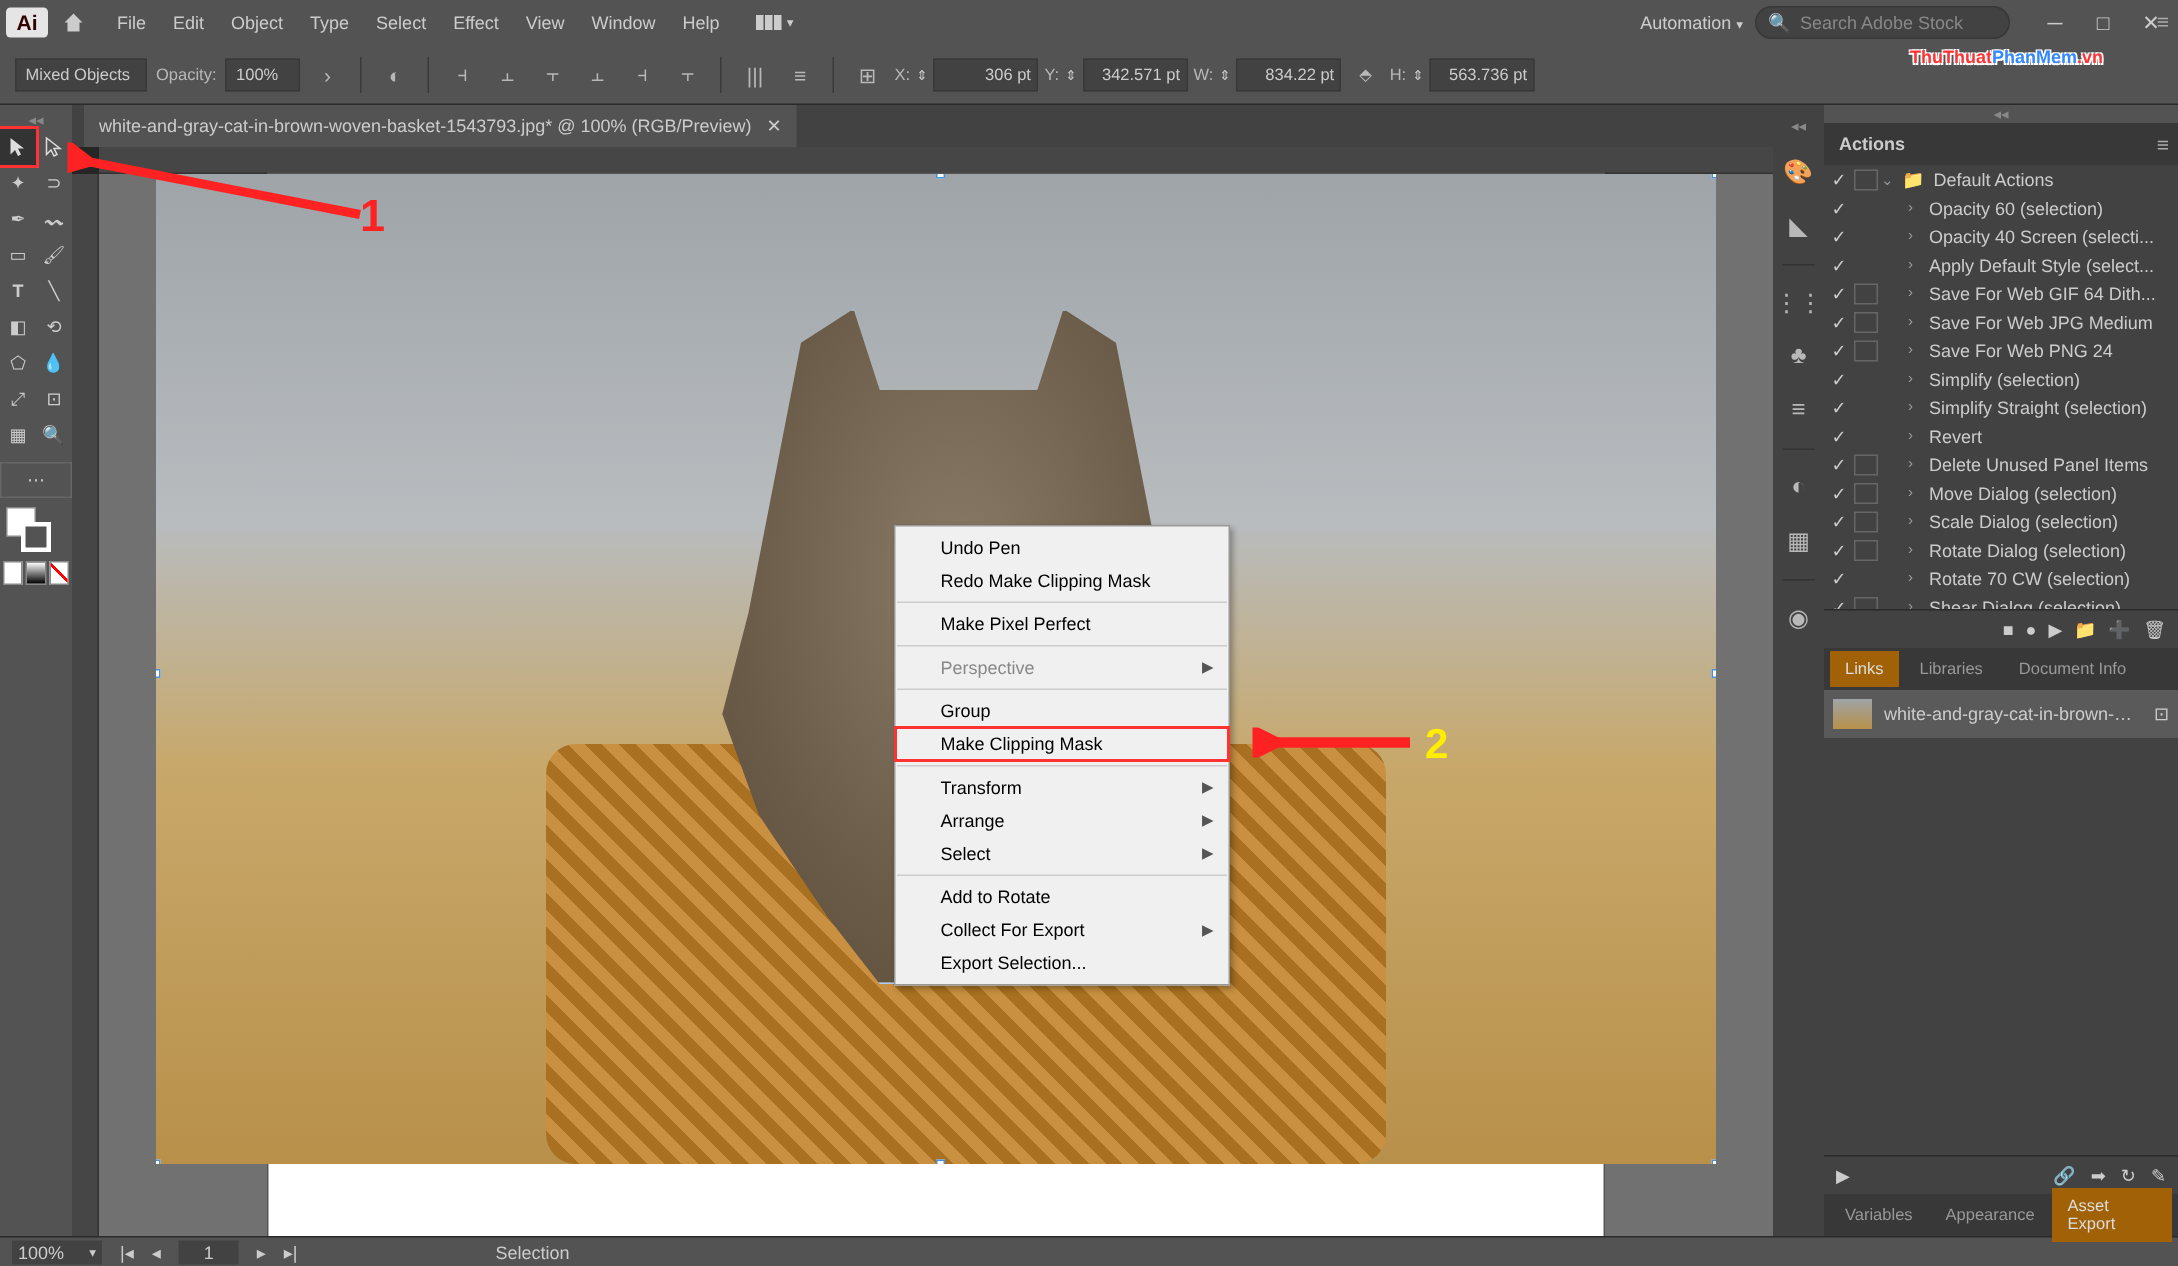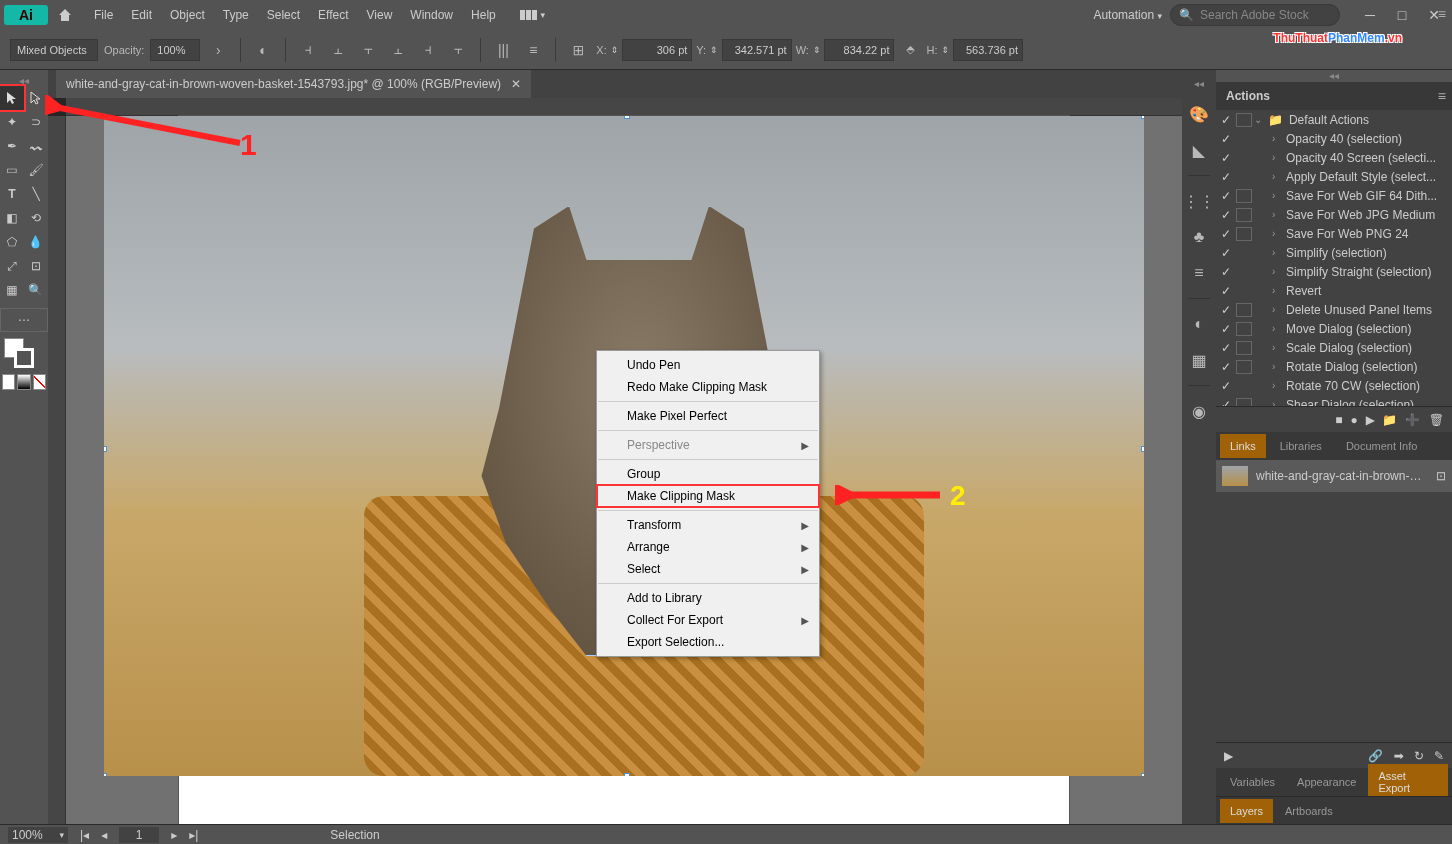--- a/index.html
+++ b/index.html
@@ -1,18 +1,18 @@
 <!DOCTYPE html>
 <html><head>
 <meta charset="utf-8">
 <style>
 *{margin:0;padding:0;box-sizing:border-box;font-family:"Segoe UI",Tahoma,sans-serif;font-size:12px;color:#ccc;user-select:none}
 body{background:#535353;width:1452px;height:844px;overflow:hidden;position:relative}
 .titlebar{height:30px;background:#535353;display:flex;align-items:center;padding:0 4px}
-.ai-logo{width:44px;height:20px;background:#14b8a6;color:#330000;font-weight:bold;font-size:14px;display:flex;align-items:center;justify-content:center;border-radius:3px;margin-right:8px}
+.ai-logo{width:28px;height:20px;background:#e5e5e5;color:#330000;font-weight:bold;font-size:14px;display:flex;align-items:center;justify-content:center;border-radius:3px;margin-right:8px}
 .home-icon{width:18px;height:18px;margin-right:12px;display:flex;align-items:center;justify-content:center}
 .menubar{display:flex;gap:2px}
 .menubar span{padding:4px 8px;cursor:default}
 .titlebar-right{margin-left:auto;display:flex;align-items:center;gap:8px}
 .search-stock{width:170px;height:22px;background:#424242;border:1px solid #383838;border-radius:11px;padding:0 8px;display:flex;align-items:center;gap:6px;color:#888}
 .win-controls{display:flex;gap:4px;margin-left:8px}
 .win-controls span{width:28px;height:20px;display:flex;align-items:center;justify-content:center;font-size:14px}
 .optbar{height:40px;background:#535353;border-bottom:1px solid #2a2a2a;display:flex;align-items:center;padding:0 10px;gap:6px}
 .opt-field{height:22px;background:#424242;border:1px solid #383838;padding:0 6px;display:flex;align-items:center;font-size:11px}
 .opt-sep{width:1px;height:24px;background:#3a3a3a;margin:0 4px}
@@ -276,21 +276,21 @@
         <span class="act-exp">⌄</span>
         <span style="margin-right:4px">📁</span>
         <span class="act-name">Default Actions</span>
       </div>
       <div id="actions-list">
           <div class="act-row">
             <span class="act-chk">✓</span>
             <span class="act-indent"></span>
             <span class="act-indent"></span>
             <span class="act-exp">›</span>
-            <span class="act-name">Opacity 40 (selection)</span>
+            <span class="act-name">Opacity 60 (selection)</span>
           </div>
           <div class="act-row">
             <span class="act-chk">✓</span>
             <span class="act-indent"></span>
             <span class="act-indent"></span>
             <span class="act-exp">›</span>
             <span class="act-name">Opacity 40 Screen (selecti...</span>
           </div>
           <div class="act-row">
             <span class="act-chk">✓</span>
@@ -414,24 +414,20 @@
         <span>➡</span>
         <span>↻</span>
         <span>✎</span>
       </div>
     </div>
 
     <div class="panel-tabs-btm" id="btabs1">
         <span class="ptab">Variables</span>
         <span class="ptab">Appearance</span>
         <span class="ptab active">Asset Export</span>
-      </div>
-    <div class="panel-tabs-btm" id="btabs2" style="border-top:1px solid #2a2a2a">
-        <span class="ptab active">Layers</span>
-        <span class="ptab">Artboards</span>
       </div>
   </div>
 </div>
 
 <div class="status">
   <div class="status-zoom">
       <span>100%</span>
       <span style="font-size:9px">▾</span>
     </div>
   <span>|◂</span>
@@ -450,21 +446,21 @@
     <div class="ctx-sep"></div>
     <div class="ctx-item disabled">Perspective<span class="ctx-arrow">▶</span></div>
     <div class="ctx-sep"></div>
     <div class="ctx-item">Group</div>
     <div class="ctx-item hl">Make Clipping Mask</div>
     <div class="ctx-sep"></div>
     <div class="ctx-item">Transform<span class="ctx-arrow">▶</span></div>
     <div class="ctx-item">Arrange<span class="ctx-arrow">▶</span></div>
     <div class="ctx-item">Select<span class="ctx-arrow">▶</span></div>
     <div class="ctx-sep"></div>
-    <div class="ctx-item">Add to Library</div>
+    <div class="ctx-item">Add to Rotate</div>
     <div class="ctx-item">Collect For Export<span class="ctx-arrow">▶</span></div>
     <div class="ctx-item">Export Selection...</div>
   </div>
 
 <svg class="red-arrow1" width="200" height="54">
   <defs>
       <marker id="ah1" markerWidth="10" markerHeight="10" refX="2" refY="5" orient="auto">
         <path d="M10 0 L0 5 L10 10 Z" fill="#ff2222"></path>
       </marker>
     </defs>

